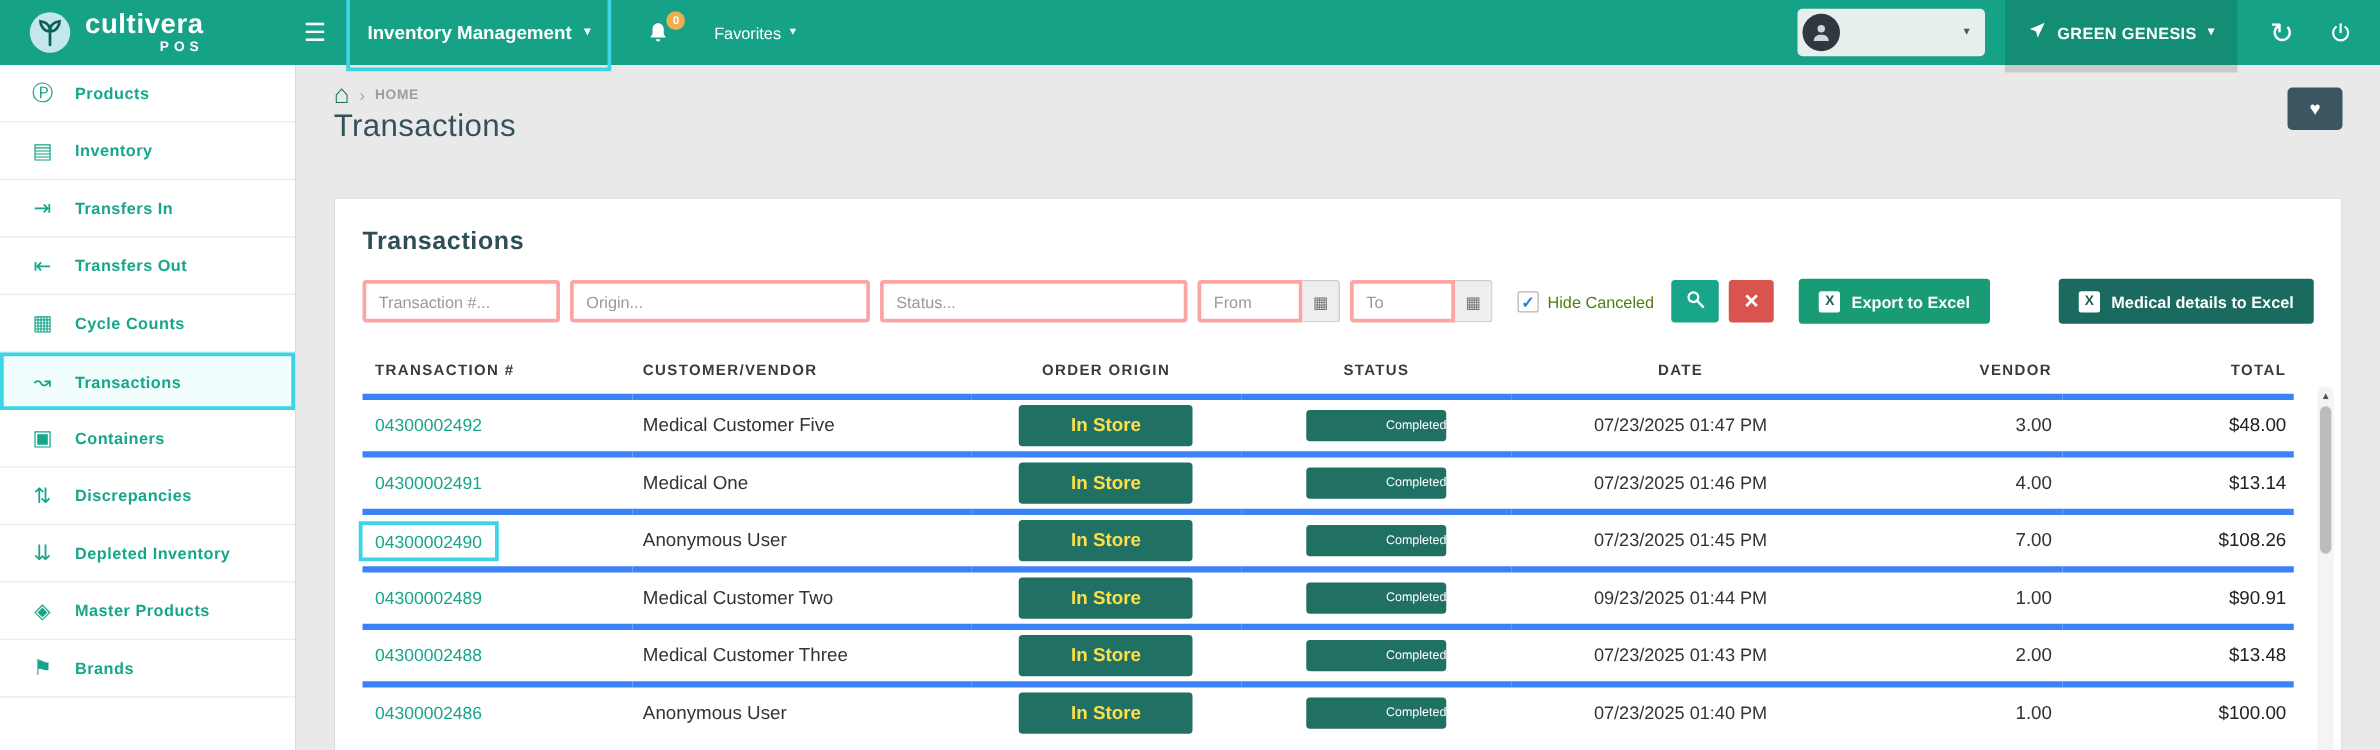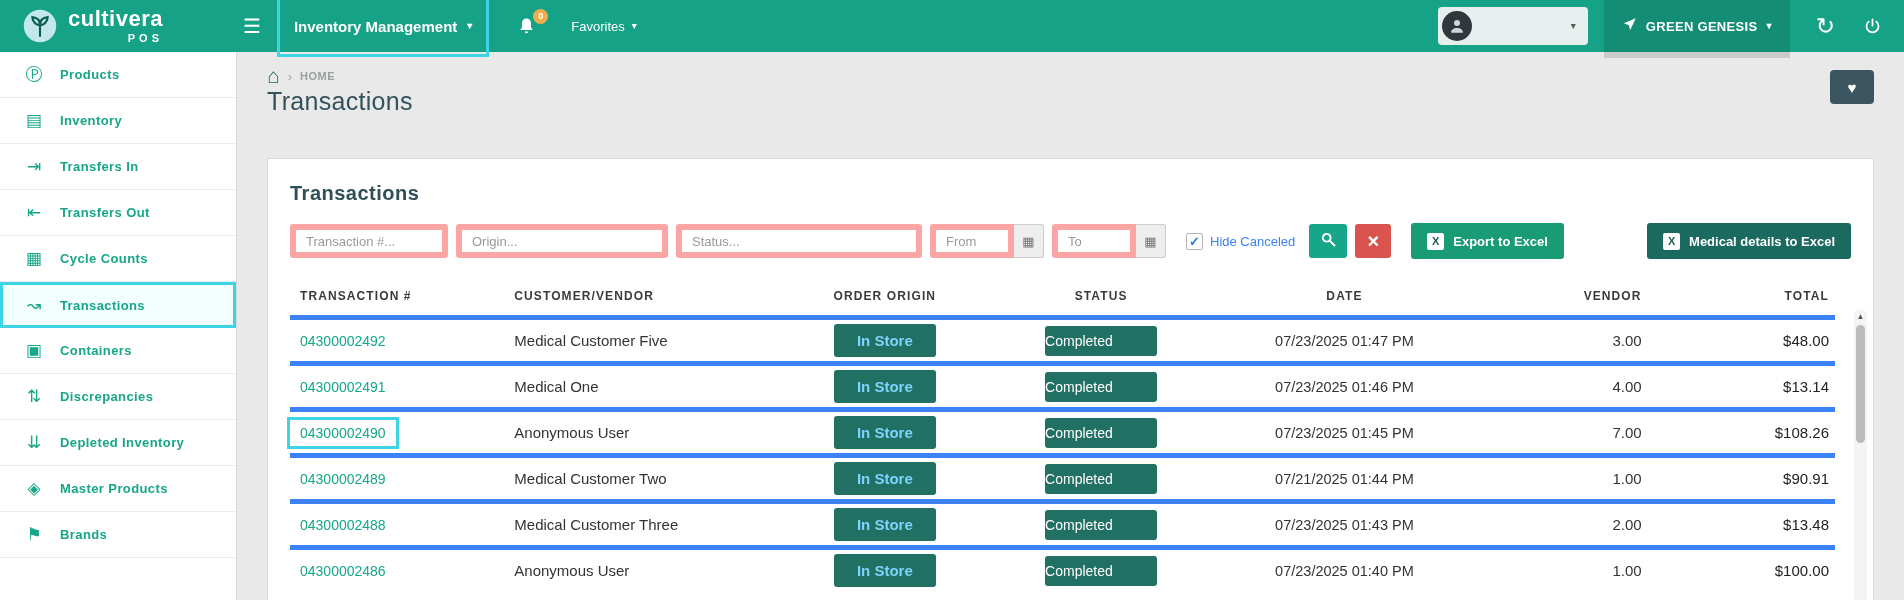--- a/index.html
+++ b/index.html
@@ -46,31 +46,31 @@
   .crumb-sep{color:#9aa5a5;font-size:13px;}
   .crumb-label{font-size:11px;font-weight:bold;color:#98a0a0;letter-spacing:.5px;}
   .page-title{padding:2px 30px 0;font-size:25px;color:var(--title-text,#33525b);font-weight:500;letter-spacing:.3px;}
   .fav-btn{position:absolute;top:18px;right:30px;width:44px;height:34px;background:#3b5561;border-radius:4px;color:#fff;display:flex;align-items:center;justify-content:center;font-size:15px;cursor:pointer;}
 
   
   .card{position:absolute;left:30px;right:30px;top:106px;height:520px;background:#fff;border:1px solid #d9d9d9;padding:22px;}
   .card-heading{font-size:20px;color:#2f4f57;font-weight:600;letter-spacing:.5px;line-height:24px;}
 
   .filter-bar{display:flex;align-items:center;margin-top:18px;gap:8px;}
-  input.txt{height:34px;border:6px solid #fca5a5;border-radius:3px;padding:0 10px;font-size:13px;color:#333;font-family:inherit;outline:none;}
+  input.txt{height:34px;border:3px solid #fca5a5;border-radius:3px;padding:0 10px;font-size:13px;color:#333;font-family:inherit;outline:none;}
   input.txt::placeholder{color:#999;}
   .w-transaction{width:158px;}
-  .w-origin{width:212px;}
+  .w-origin{width:240px;}
   .w-status{width:246px;}
   .date-group{display:flex;height:34px;}
   .date-group input{width:84px;border-radius:3px 0 0 3px;}
   .date-addon{width:30px;background:#eee;border:1px solid #ccc;border-left:none;border-radius:0 3px 3px 0;display:flex;align-items:center;justify-content:center;color:#777;font-size:13px;cursor:pointer;}
   .chk-wrap{display:flex;align-items:center;gap:7px;margin:0 6px 0 12px;cursor:pointer;}
   .checkbox{width:17px;height:17px;background:#fff;border:1px solid #b5b5b5;border-radius:2px;display:flex;align-items:center;justify-content:center;color:#2a7fd4;font-size:13px;font-weight:bold;}
-  .chk-label{font-size:13px;color:#3b82f6;}
+  .chk-label{font-size:13px;color:#4d7c0f;}
   .btn{border:none;border-radius:3px;display:flex;align-items:center;justify-content:center;cursor:pointer;font-family:inherit;}
   .btn-search{width:38px;height:34px;background:var(--accent,#17a689);}
   .btn-search svg{width:17px;height:17px;}
   .btn-clear{width:36px;height:34px;background:var(--danger,#d9534f);color:#fff;font-size:20px;font-weight:bold;}
   .btn-export{height:36px;background:var(--export,#199b76);color:#fff;font-size:13px;font-weight:bold;padding:0 16px;gap:9px;margin-left:12px;}
   .btn-export-details{height:36px;background:var(--export-details,#1a6a5f);color:#fff;font-size:13px;font-weight:bold;padding:0 16px;gap:9px;margin-left:auto;}
   .xls-icon{width:17px;height:17px;background:#fff;border-radius:2px;color:#1c5e55;font-size:11px;font-weight:bold;display:flex;align-items:center;justify-content:center;}
 
   
   table{width:calc(100% - 16px);border-collapse:collapse;margin-top:18px;}
@@ -78,22 +78,22 @@
   tbody td{height:42px;padding:4px 8px;font-size:15px;color:#333;border-top:5px solid #3b82f6;}
   .c0{text-align:left;width:14%;padding-left:10px;}
   .c1{text-align:left;width:17.5%;}
   .c2{text-align:center;width:14%;}
   .c3{text-align:center;width:14%;}
   .c4{text-align:center;width:17.5%;}
   .c5{text-align:right;width:11%;}
   .c6{text-align:right;width:12%;padding-right:6px;}
   .txn-link{color:var(--accent,#17a689);font-size:14px;cursor:pointer;}
   .txn-link.highlighted{display:inline-block;border:3px solid var(--highlight,#3dd5e6);padding:5px 10px;margin-left:-13px;}
-  .origin-badge{display:inline-block;background:var(--badge-dark,#207064);color:#7dd3fc;width:102px;padding:8px 0;text-align:center;border-radius:3px;font-size:15px;font-weight:600;}
-  .status-badge{display:inline-block;background:var(--badge-dark,#207064);color:#fff;width:112px;padding:7px 0;text-align:left;border-radius:3px;font-size:14px;}
+  .origin-badge{display:inline-block;background:var(--badge-dark,#207064);color:#fde047;width:139px;padding:8px 0;text-align:center;border-radius:3px;font-size:15px;font-weight:600;}
+  .status-badge{display:inline-block;background:var(--badge-dark,#207064);color:#fff;width:112px;padding:7px 0;text-align:right;border-radius:3px;font-size:10px;}
   .cell-date{font-size:14.5px;}
   .cell-total{color:#222;}
 
   
   .vscroll{position:absolute;right:6px;top:150px;height:436px;width:13px;background:#f4f4f4;border-radius:7px;}
   .vscroll-up{height:14px;display:flex;align-items:center;justify-content:center;font-size:8px;color:#555;cursor:pointer;}
   .vscroll-thumb{position:absolute;top:16px;left:2px;width:9px;height:118px;background:#bcbcbc;border-radius:5px;cursor:pointer;}
 </style>
 </head>
 <body>
@@ -307,21 +307,21 @@
             <td class="c3"><span class="status-badge">Completed</span></td>
             <td class="c4 cell-date">07/23/2025 01:45 PM</td>
             <td class="c5 cell-units">7.00</td>
             <td class="c6 cell-total">$108.26</td>
           </tr>
           <tr>
             <td class="c0"><span class="txn-link">04300002489</span></td>
             <td class="c1">Medical Customer Two</td>
             <td class="c2"><span class="origin-badge">In Store</span></td>
             <td class="c3"><span class="status-badge">Completed</span></td>
-            <td class="c4 cell-date">07/21/2025 01:44 PM</td>
+            <td class="c4 cell-date">09/23/2025 01:44 PM</td>
             <td class="c5 cell-units">1.00</td>
             <td class="c6 cell-total">$90.91</td>
           </tr>
           <tr>
             <td class="c0"><span class="txn-link">04300002488</span></td>
             <td class="c1">Medical Customer Three</td>
             <td class="c2"><span class="origin-badge">In Store</span></td>
             <td class="c3"><span class="status-badge">Completed</span></td>
             <td class="c4 cell-date">07/23/2025 01:43 PM</td>
             <td class="c5 cell-units">2.00</td>

